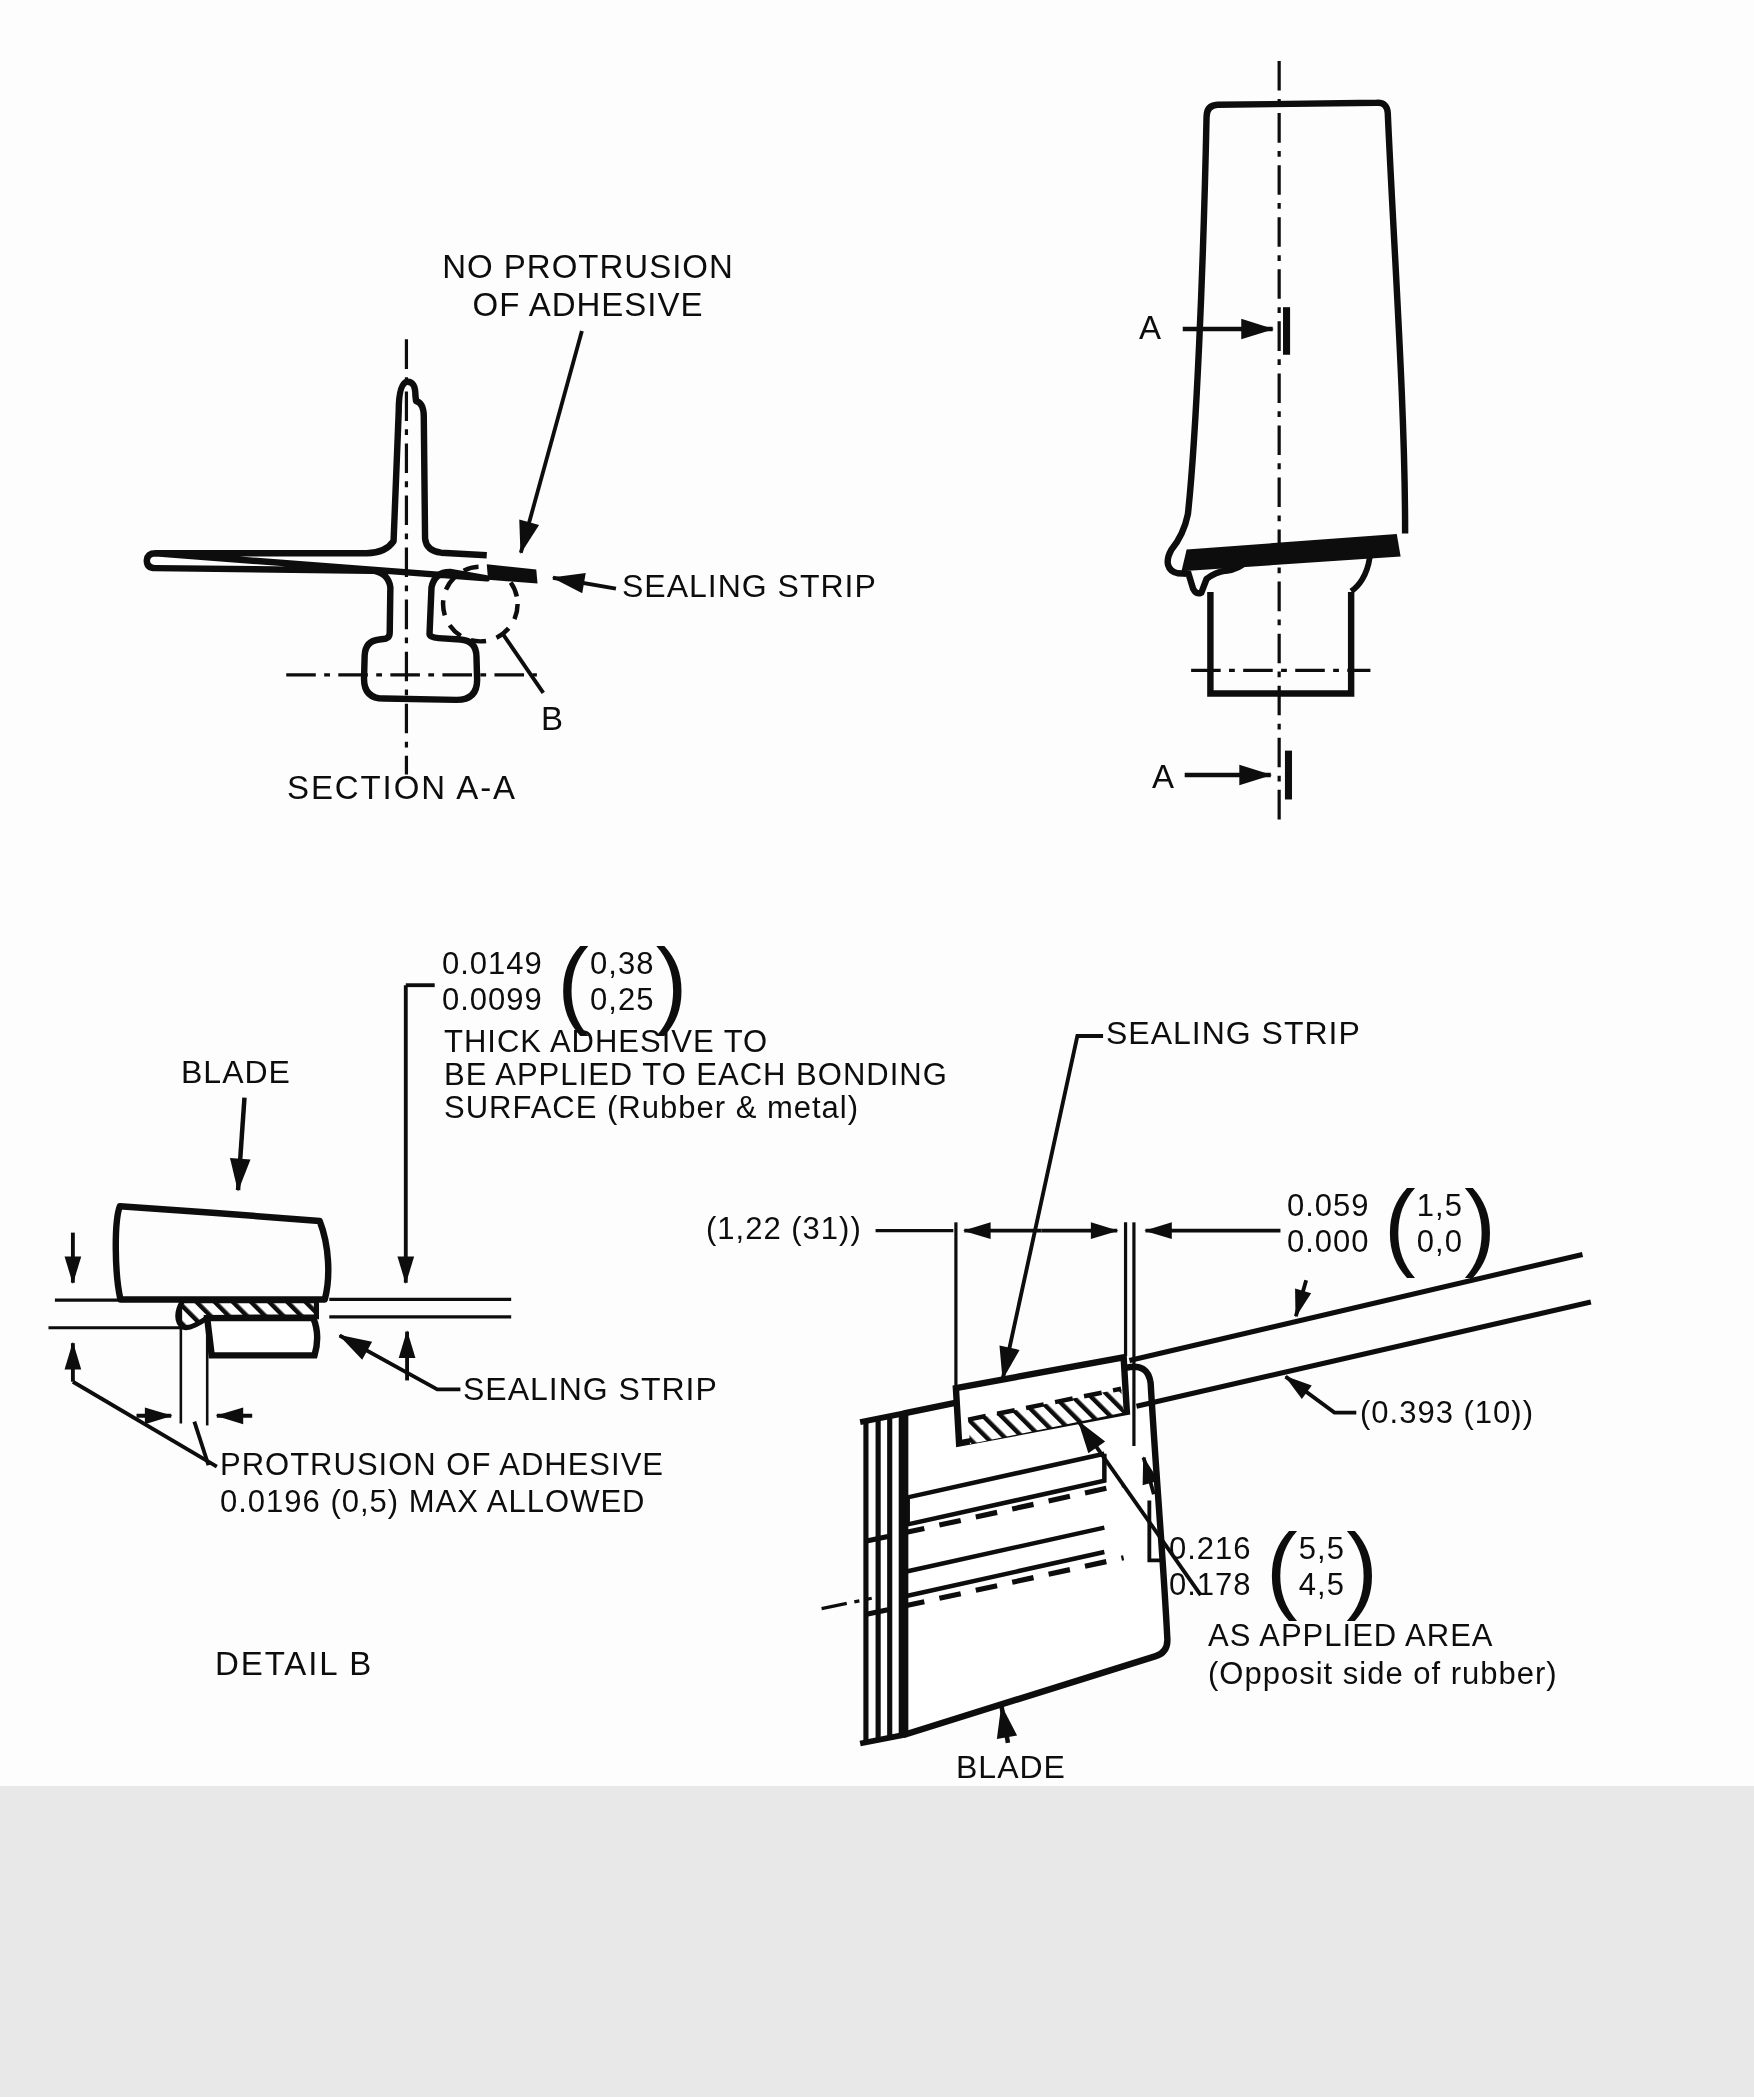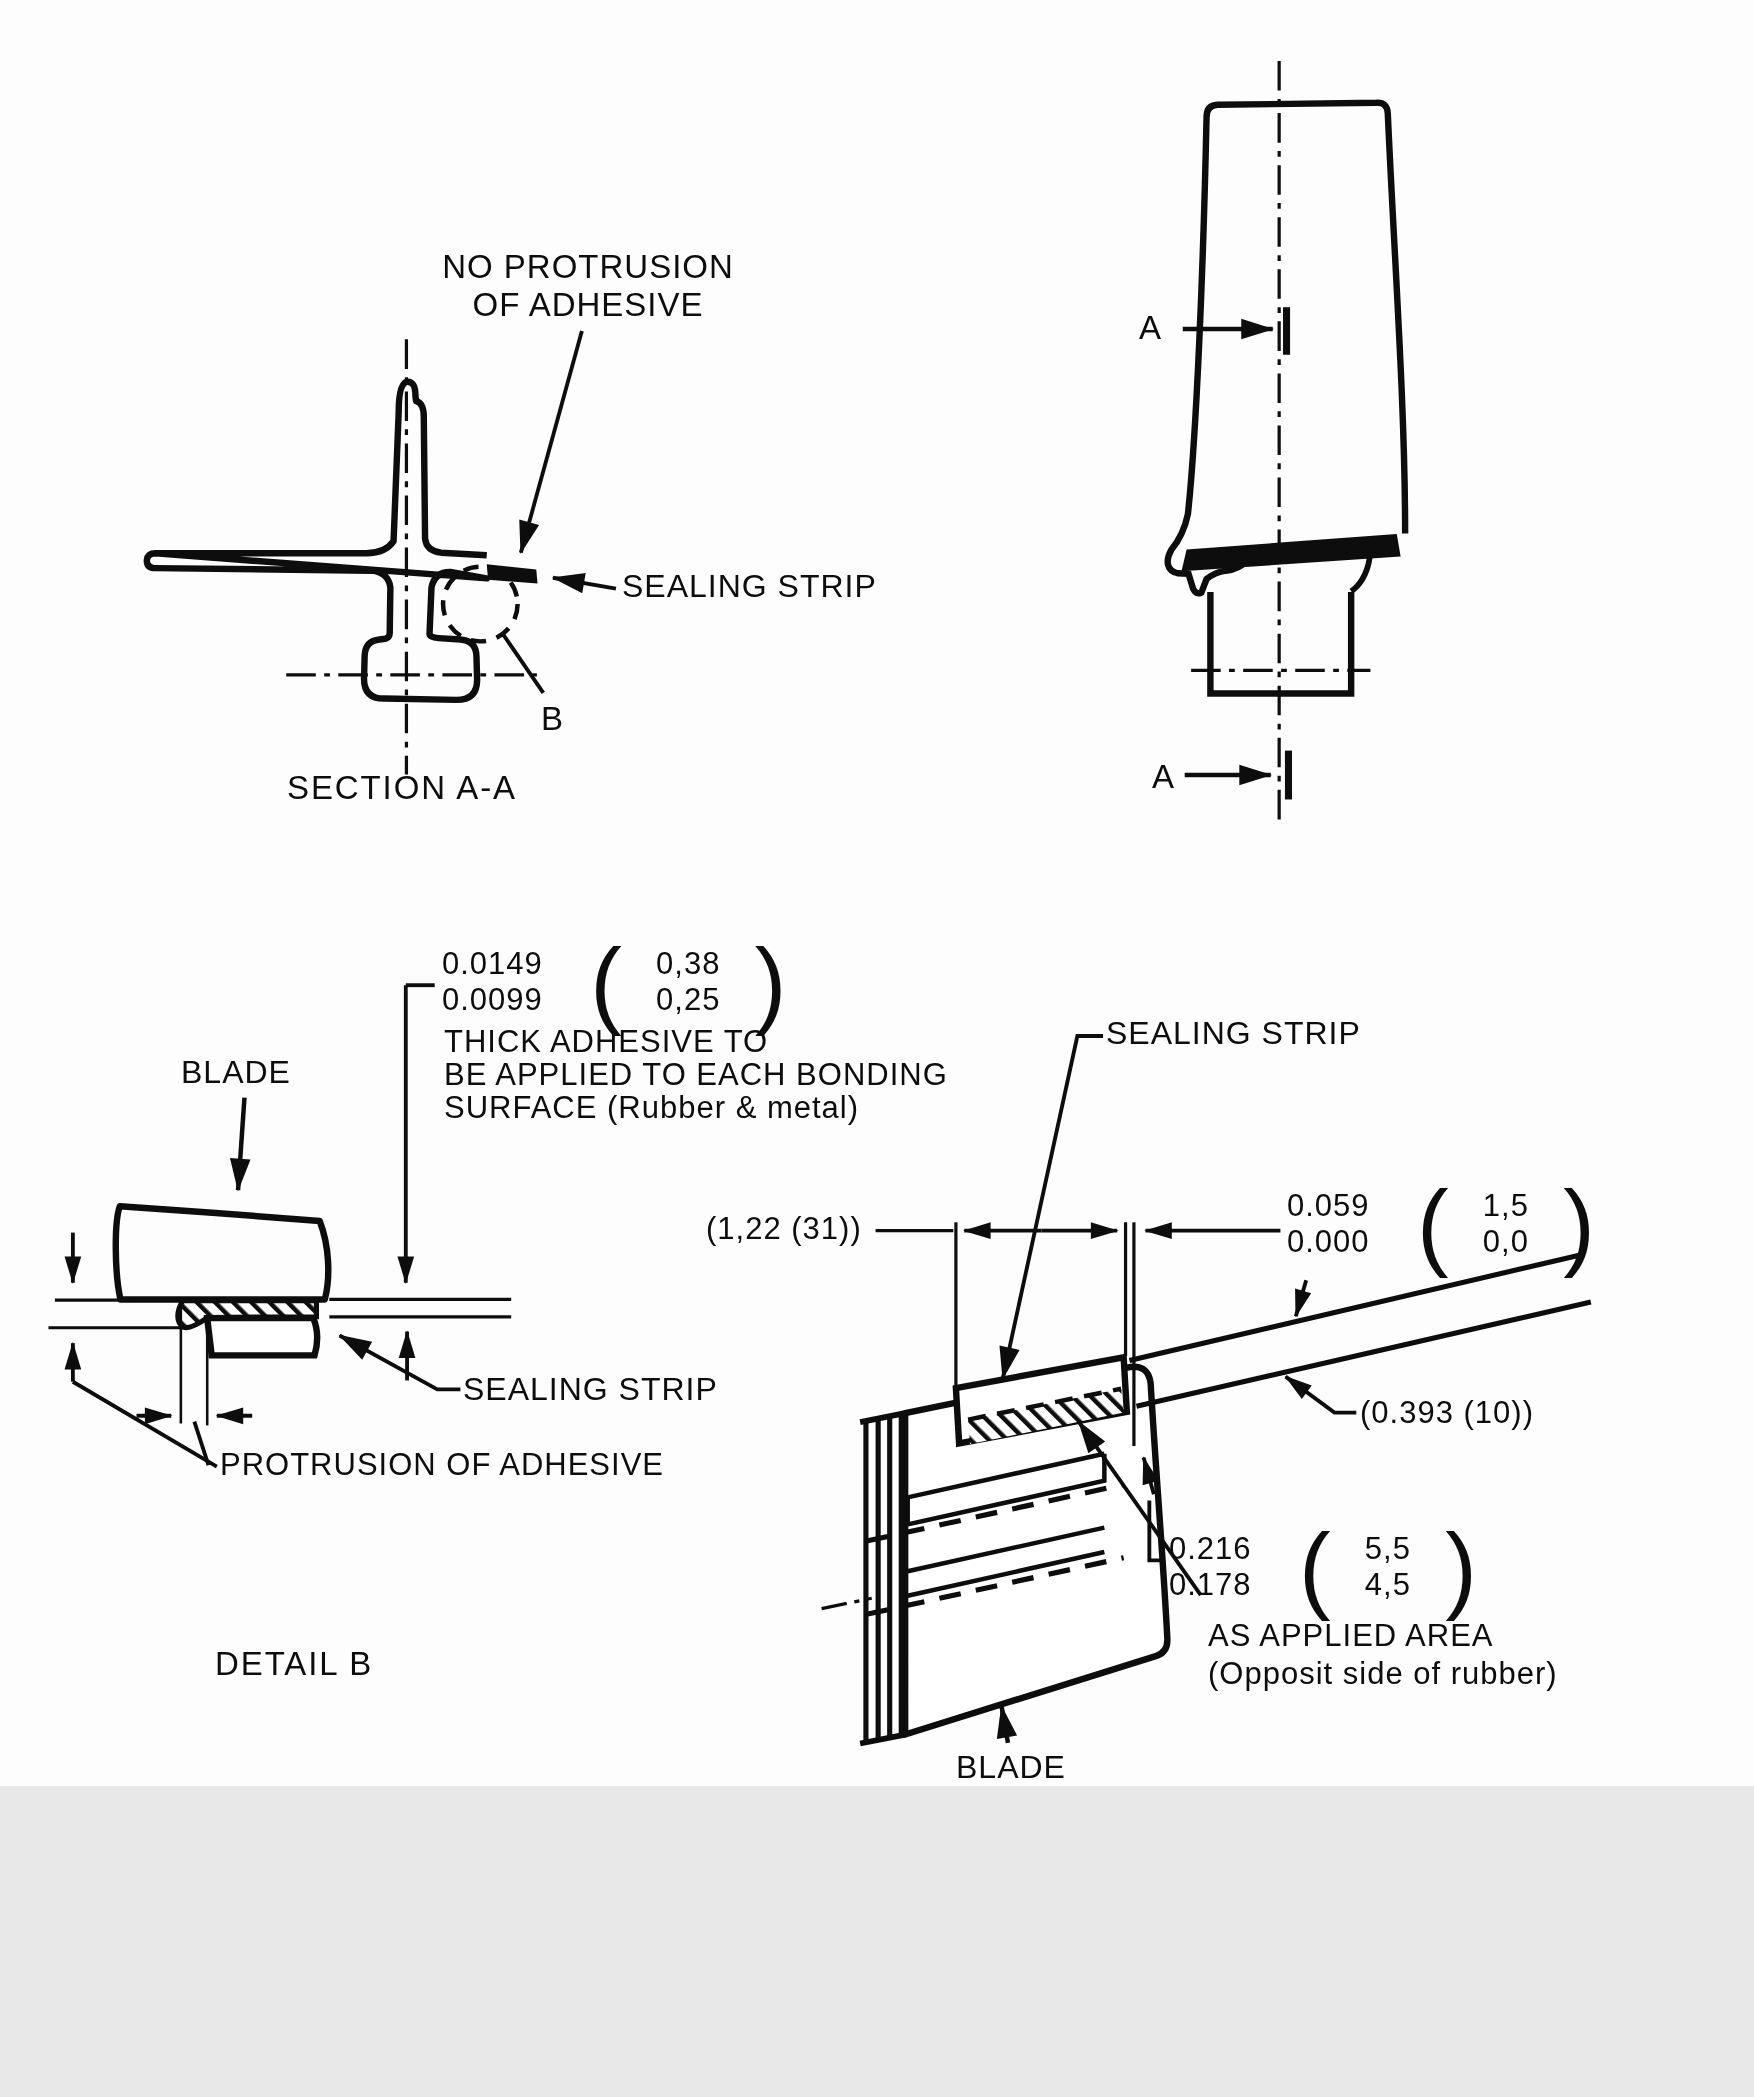--- a/index.html
+++ b/index.html
@@ -5,21 +5,21 @@
   html,body{margin:0;padding:0;background:#e8e8e8;}
   .page{position:relative;width:1755px;height:1786px;background:#fdfdfd;overflow:hidden;
         font-family:"Liberation Sans",sans-serif;color:#0d0d0d;}
   .page svg{position:absolute;left:0;top:0;}
   .lbl{position:absolute;white-space:nowrap;letter-spacing:1px;line-height:1.12;}
   .f48{font-size:31px;}
   .f50{font-size:32px;}
   .f52{font-size:33px;}
   .ctr{text-align:center;}
   
-  .dp{position:absolute;display:flex;align-items:center;gap:33px;}
+  .dp{position:absolute;display:flex;align-items:center;}
   .dp .vals{display:flex;flex-direction:column;font-size:31px;line-height:36px;letter-spacing:1px;}
   .dp .in{margin-right:13px;}
   .dp .paren{font-size:95px;font-weight:300;line-height:64px;transform:scaleY(1.02);padding:0 1.3px;}
 </style>
 </head>
 <body>
 
 <div class="page">
 
 <svg width="1755" height="2097" viewBox="0 0 2730 3263">
@@ -198,20 +198,21 @@
     </div>
     <div class="paren">)</div>
   </div>
   <div class="lbl f48" style="left:444px;top:1025px;">THICK ADHESIVE TO</div>
   <div class="lbl f48" style="left:444px;top:1058px;">BE APPLIED TO EACH BONDING</div>
   <div class="lbl f48" style="left:444px;top:1091px;">SURFACE (Rubber &amp; metal)</div>
 
   <div class="lbl f50" style="left:181px;top:1055px;">BLADE</div>
   <div class="lbl f50" style="left:463px;top:1372px;">SEALING STRIP</div>
   <div class="lbl f48" style="left:220px;top:1448px;">PROTRUSION OF ADHESIVE</div>
+  <div class="lbl f48" style="left:220px;top:1485px;">0.0196 (0,5) MAX ALLOWED</div>
   <div class="lbl f52" style="left:215px;top:1646px;letter-spacing:1.9px;">DETAIL B</div>
 
   <div class="lbl f50" style="left:1106px;top:1016px;">SEALING STRIP</div>
   <div class="lbl f48" style="left:706px;top:1212px;">(1,22 (31))</div>
 
   <div class="dp" style="left:1287px;top:1188px;">
     <div class="vals in">
       <span>0.059</span>
       <span>0.000</span>
     </div>

